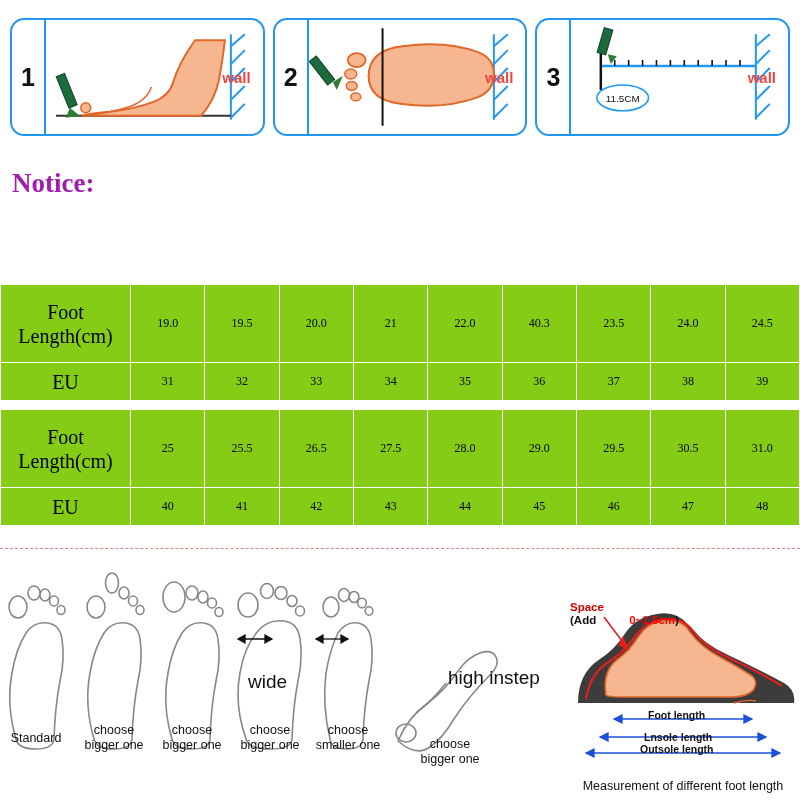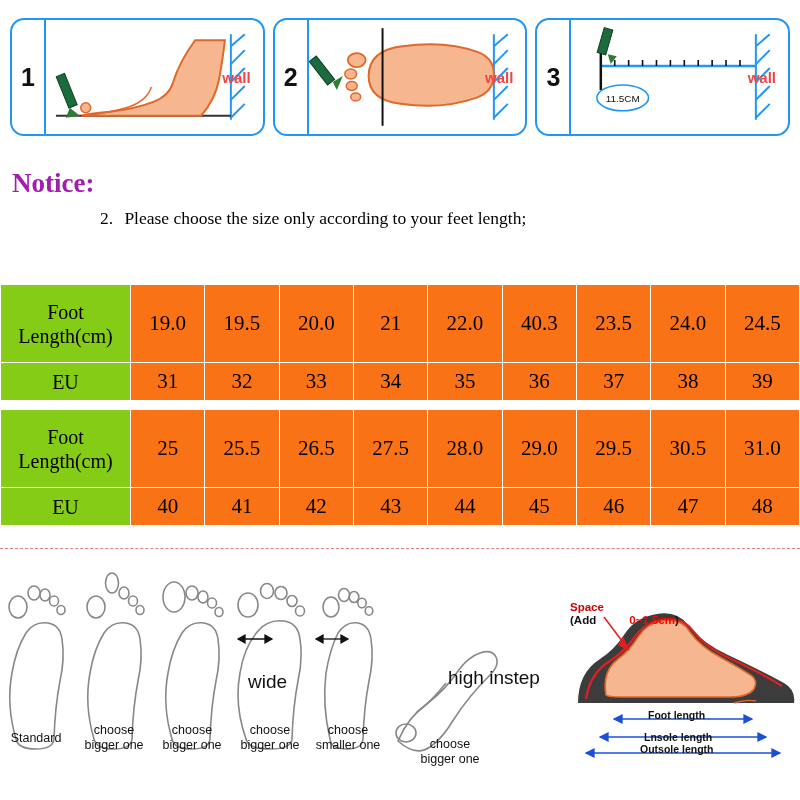--- a/index.html
+++ b/index.html
@@ -116,23 +116,23 @@
     color: #000;
   }
   td.rowlabel {
     width: 130px;
     font-size: 20px;
     line-height: 24px;
     background: #84cc16;
     padding: 2px 0;
   }
   td.val {
-    font-size: 21px;
+    font-size: 12px;
     height: 38px;
-    background: #f97316;
+    background: #84cc16;
   }
   tr.head td { height: 78px; }
   .table-gap {
     height: 8px;
     background: #ffffff;
   }
 
   
   .bottom {
     position: absolute;
@@ -308,24 +308,20 @@
           <ellipse cx="52" cy="78" rx="26" ry="13" fill="#ffffff" stroke="#2196f3" stroke-width="1.6"></ellipse>
           <text x="52" y="82" font-family="Liberation Sans, sans-serif" font-size="10" fill="#111" text-anchor="middle">11.5CM</text>
         </svg>
       </div>
       <div class="wall-label">wall</div>
     </div>
   </div>
 
   <div class="notice-title">Notice:</div>
   <div class="notice-list">
-    <div class="notice-line">
-      <span class="idx">2.</span>
-      <span>Please choose the size only according to your feet length;</span>
-    </div>
   </div>
 
   <div class="tables">
 
     <table class="size">
       <tbody>
           <tr class="head">
         <td class="rowlabel">
           <div>Foot</div>
           <div>Length(cm)</div>
@@ -498,16 +494,17 @@
 
       <div class="space-lbl">
         <span>Space</span><br>
         <span class="add">(Add</span><span class="rng">0~1.5cm</span><span class="add">)</span>
       </div>
 
       <div class="dimlabel" style="left:82px;top:156px;">Foot length</div>
       <div class="dimlabel" style="left:78px;top:178px;text-align:right;">Lnsole length</div>
       <div class="dimlabel" style="left:74px;top:190px;">Outsole length</div>
 
+      <div class="measure-cap">Measurement of different foot length</div>
     </div>
   </div>
 
 </div>
 
 </body></html>

